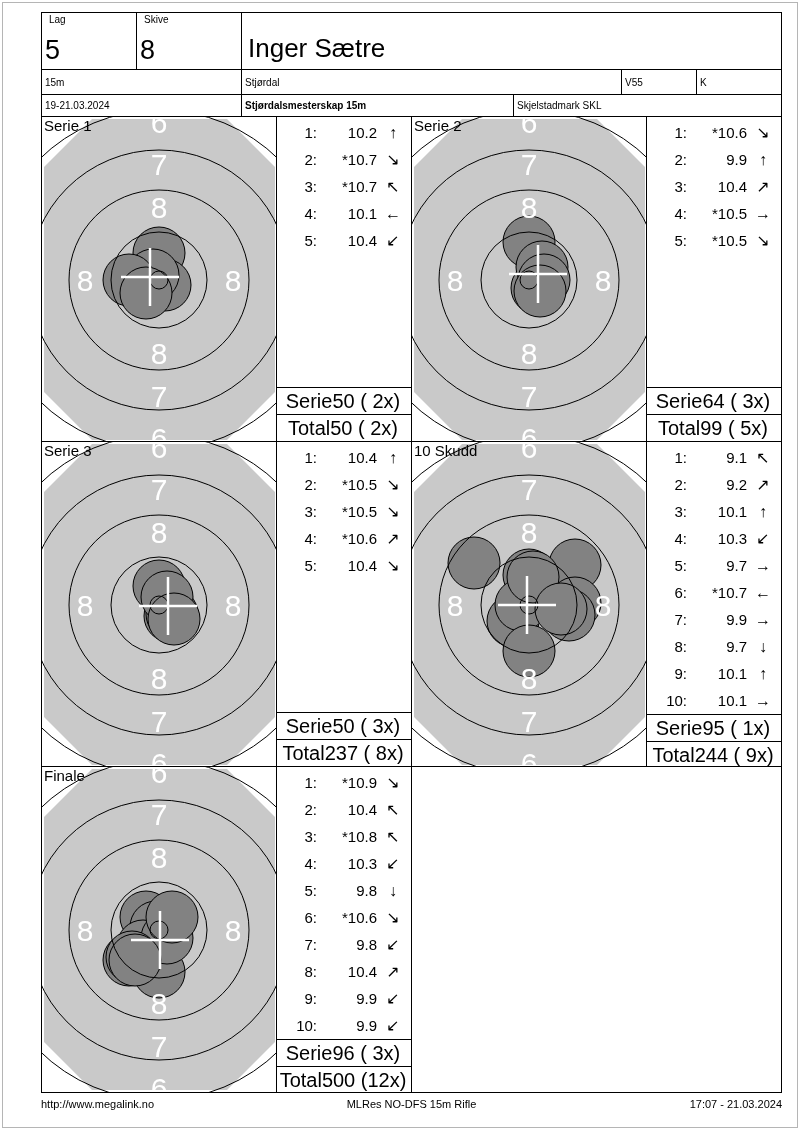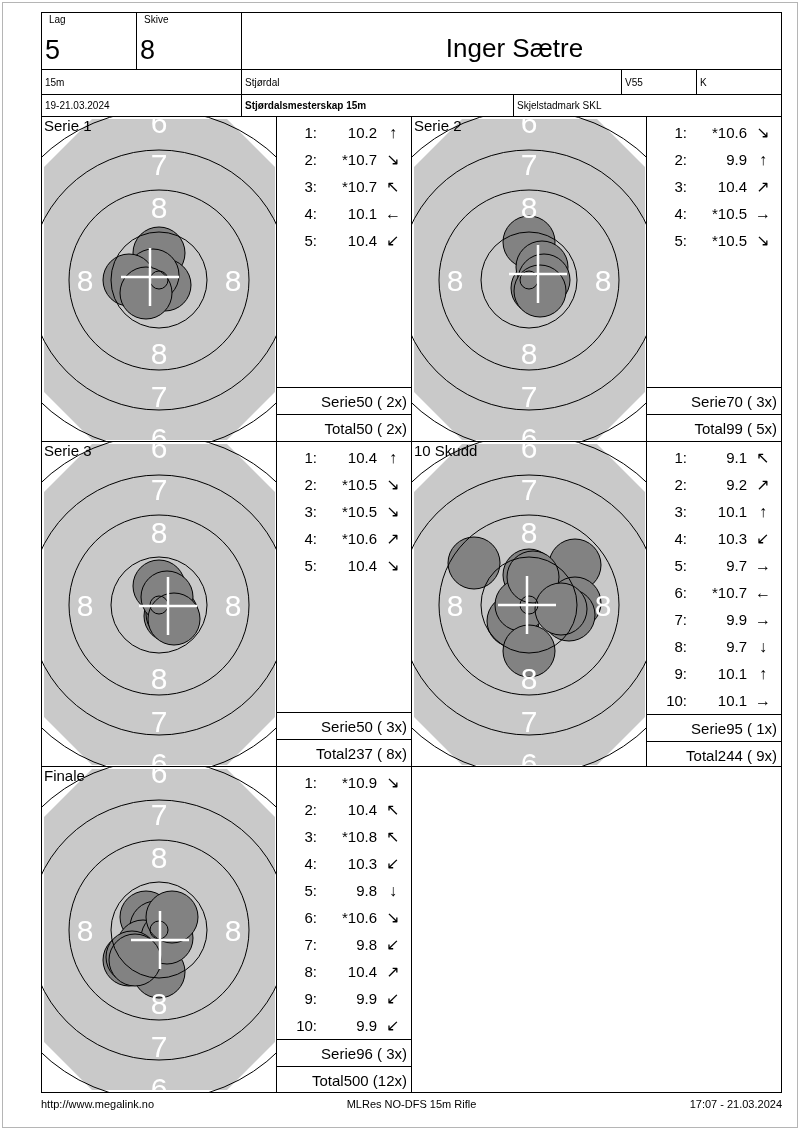--- a/index.html
+++ b/index.html
@@ -8,42 +8,42 @@
   .page-frame { position:absolute; inset:2px; border:1px solid #b5b5b5; pointer-events:none; }
   .sheet { position:absolute; left:41px; top:12px; width:741px; border:1px solid #000; background:#fff; }
 
   
   .hrow { display:flex; border-bottom:1px solid #000; }
   .hrow > div { border-right:1px solid #000; position:relative; overflow:hidden; }
   .hrow > div:last-child { border-right:none; }
   .r1 { height:57px; }
   .r1 .lag-cell { width:95px; }
   .r1 .skive-cell { width:105px; }
-  .r1 .name-cell { flex:1; display:flex; align-items:flex-end; padding:0 0 5px 6px; font-size:26px;justify-content:center; }
+  .r1 .name-cell { flex:1; display:flex; align-items:flex-end; padding:0 0 5px 6px; font-size:26px; }
   .mini-label { position:absolute; top:1px; left:7px; font-size:10px; }
   .big-value { position:absolute; bottom:3px; left:3px; font-size:27px; }
   .r2 { height:25px; } .r3 { height:22px; }
   .r2 > div, .r3 > div { display:flex; align-items:center; padding-left:3px; font-size:10px; }
   .w200 { width:200px; } .r2 .club { width:380px; } .r2 .cls { width:75px; } .r2 .cat { flex:1; }
   .r3 .event { width:272px;font-weight:bold; } .r3 .org { flex:1; }
 
   
   .grid-row { display:flex; height:325px; }
   .grid-row.mid { border-bottom:1px solid #000; }
   .half { flex:1; display:flex; overflow:hidden; }
   .half.rightside { border-left:1px solid #000; }
   .target-cell { width:235px; height:325px; position:relative; border-right:1px solid #000; overflow:hidden; background:#fff; flex:none; }
   .panel-title { position:absolute; top:0; left:2px; font-size:15px; z-index:5; }
   .shots-col { flex:1; display:flex; flex-direction:column; padding-top:2px; }
   .shot-row { height:27px; flex:none; display:flex; align-items:center; font-size:15px; }
   .shot-num { width:40px; text-align:right; }
   .shot-val { width:60px; text-align:right; }
   .shot-arrow { width:32px; text-align:center; font-size:16px; }
-  .sum-row { height:27px; flex:none; display:flex; align-items:center; justify-content:flex-end;
-    border-top:1px solid #000; font-size:15px; padding:0 4px 0 2px; }
+  .sum-row { height:27px; flex:none; display:flex; align-items:center; justify-content:center;
+    border-top:1px solid #000; font-size:20px; padding:0 4px 0 2px; }
   .sum-row.serie { margin-top:auto; }
 
   
   .footer { position:absolute; left:41px; top:1098px; width:741px; display:flex; font-size:11px; }
   .footer > span { flex:1; }
   .footer .mid { text-align:center; }
   .footer .right { text-align:right; }
 </style>
 </head>
 <body>
@@ -201,21 +201,21 @@
             <div class="shot-val">*10.5</div>
             <div class="shot-arrow">→</div>
           </div>
           <div class="shot-row">
             <div class="shot-num">5:</div>
             <div class="shot-val">*10.5</div>
             <div class="shot-arrow">↘</div>
           </div>
           <div class="sum-row serie">
             <span>Serie</span>
-            <span>70 ( 3x)</span>
+            <span>64 ( 3x)</span>
           </div>
           <div class="sum-row">
             <span>Total</span>
             <span>99 ( 5x)</span>
           </div>
         </div>
       </div>
   </div>
   <div class="grid-row mid">
     <div class="half">

